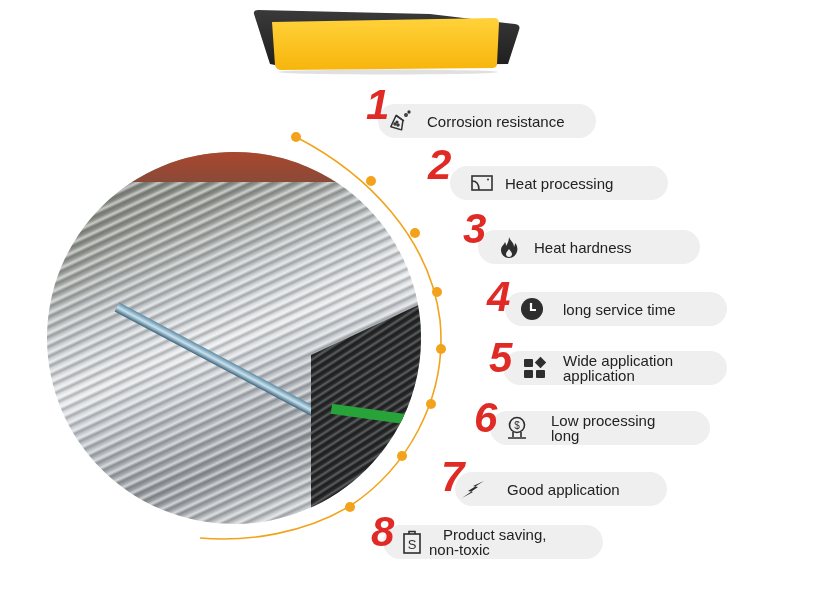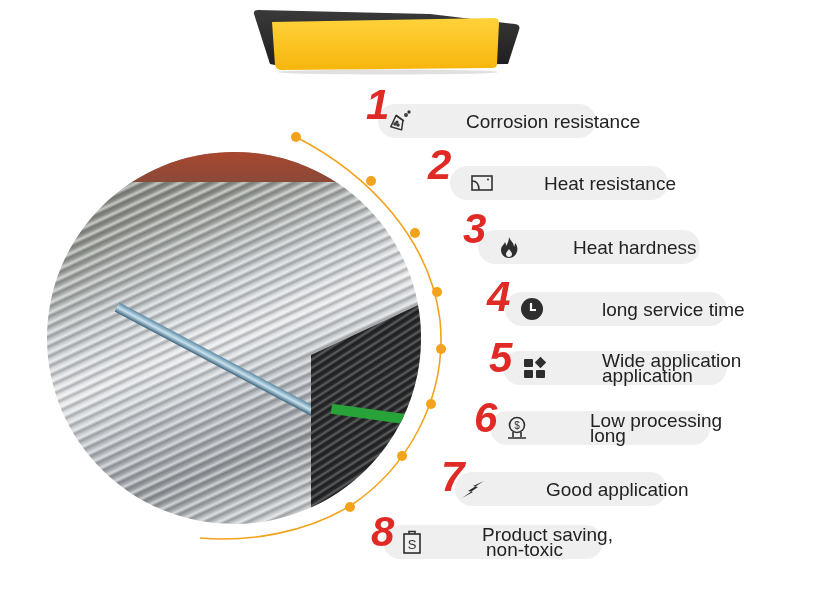--- a/index.html
+++ b/index.html
@@ -58,21 +58,21 @@
   .feature { position: absolute; height: 34px; }
   .feature .pill {
     position: absolute; left: 0; top: 0; height: 34px; border-radius: 17px; background: #efefef;
   }
   .feature .num {
     position: absolute; font-family: "Liberation Sans", sans-serif; font-weight: 700; font-style: italic;
     font-size: 42px; color: #e02a26; line-height: 1;
   }
   .feature .icon { position: absolute; top: 5px; width: 24px; height: 24px; color: #333; }
   .feature .label {
-    position: absolute; font-size: 19px; color: #222; line-height: 15px; white-space: nowrap; margin-left: 39px;
+    position: absolute; font-size: 15px; color: #222; line-height: 15px; white-space: nowrap;
   }
   .feature .label.one { top: 10px; }
   .feature .label.two { top: 2px; }
 </style>
 </head>
 <body>
 
 <div class="banner">
   <svg width="275" height="70" viewBox="0 0 275 70">
     <defs>
@@ -133,21 +133,21 @@
 <div class="feature" style="left:428px; top:166px; width:242px;">
   <div class="pill" style="left:22px; width:218px;"></div>
   <div class="num" style="left:0; top:-22px;">2</div>
   <svg class="icon" style="left:42px;" viewBox="0 0 24 24">
     <g fill="none" stroke="#333" stroke-width="1.6">
       <rect x="2" y="5" width="20" height="14"></rect>
       <path d="M2 10 Q9 10 9 19"></path>
     </g>
     <circle cx="18" cy="8.5" r="1" fill="#333"></circle>
   </svg>
-  <div class="label one" style="left:77px;">Heat resistance</div>
+  <div class="label one" style="left:77px;">Heat processing</div>
 </div>
 
 <div class="feature" style="left:463px; top:230px; width:238px;">
   <div class="pill" style="left:15px; width:222px;"></div>
   <div class="num" style="left:0; top:-22px;">3</div>
   <svg class="icon" style="left:34px;" viewBox="0 0 24 24">
     <path d="M12 2 C13 6 17 7 17 12 C18 10 18 8 18 8 C21 11 21 16 19 19 C17 22 14 23 12 23 C8 23 4 20 4 15 C4 11 7 10 8 7 C9 9 9 10 9 11 C11 8 12 5 12 2 Z M12 14 C11 16 9 17 9 19 C9 21 10.5 22 12 22 C13.5 22 15 21 15 19 C15 17 13 16 12 14 Z" fill="#2e2e2e" fill-rule="evenodd"></path>
   </svg>
   <div class="label one" style="left:71px;">Heat hardness</div>
 </div>
@@ -204,14 +204,14 @@
   <div class="pill" style="left:12px; width:220px;"></div>
   <div class="num" style="left:0; top:-14px;">8</div>
   <svg class="icon" style="left:29px;" viewBox="0 0 24 24">
     <g fill="none" stroke="#2e2e2e" stroke-width="1.6">
       <rect x="4" y="4" width="16" height="19"></rect>
       <path d="M9 4 L9 1.5 L15 1.5 L15 4"></path>
     </g>
     <text x="12" y="19" text-anchor="middle" font-size="13" font-family="Liberation Sans, sans-serif" fill="#2e2e2e">S</text>
   </svg>
   <div class="label two" style="left:72px;">Product saving,</div>
-  <div class="label two" style="left:76px; top:17px;">non-toxic</div>
+  <div class="label two" style="left:58px; top:17px;">non-toxic</div>
 </div>
 
 </body></html>

